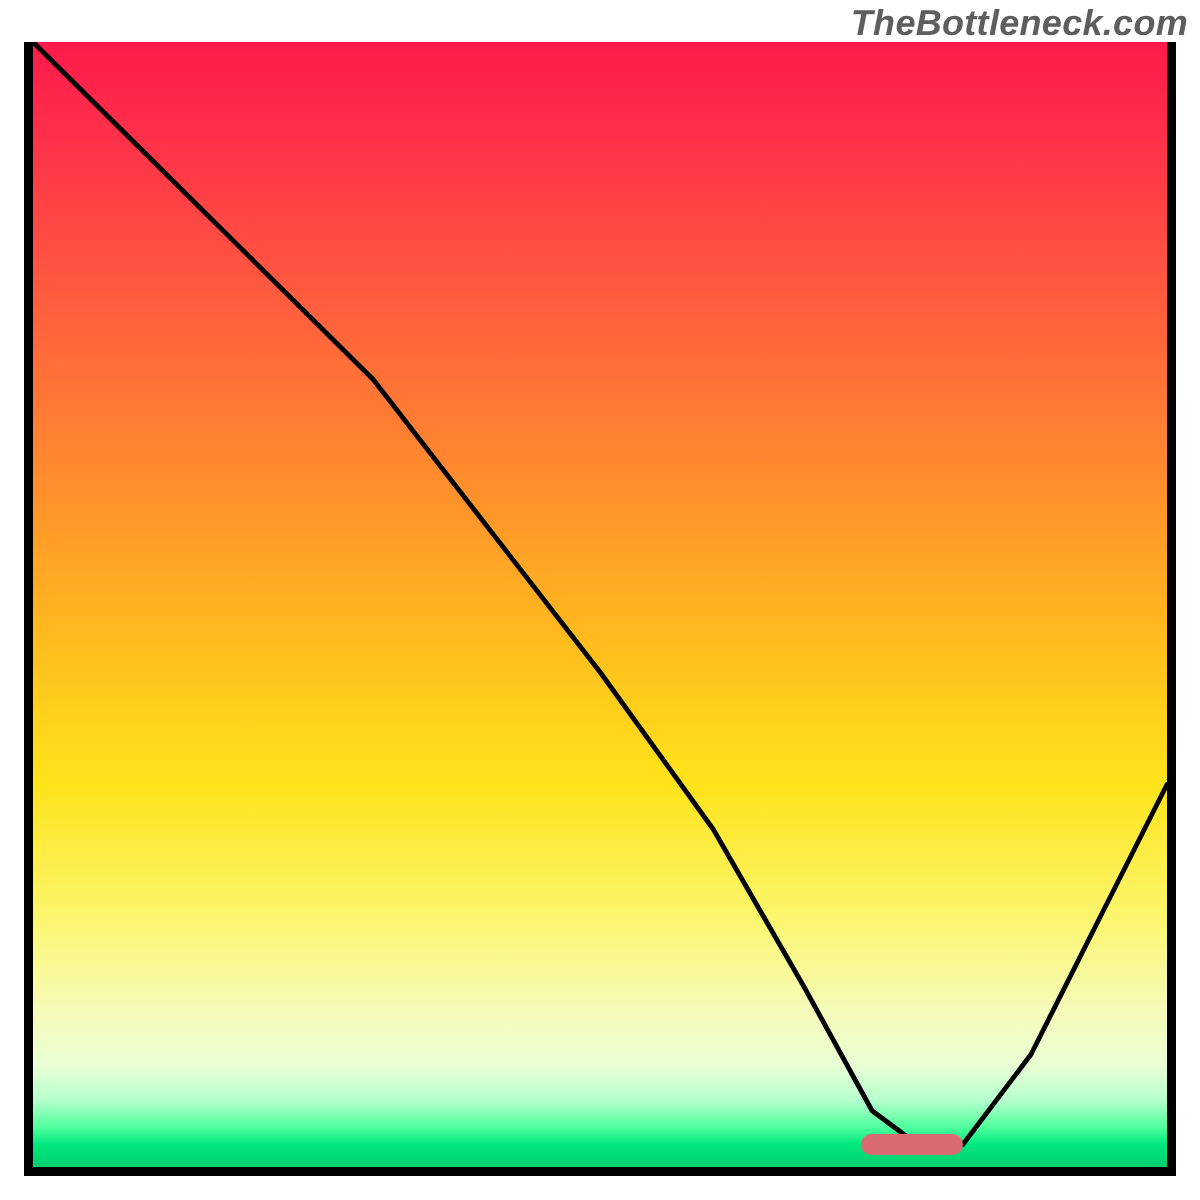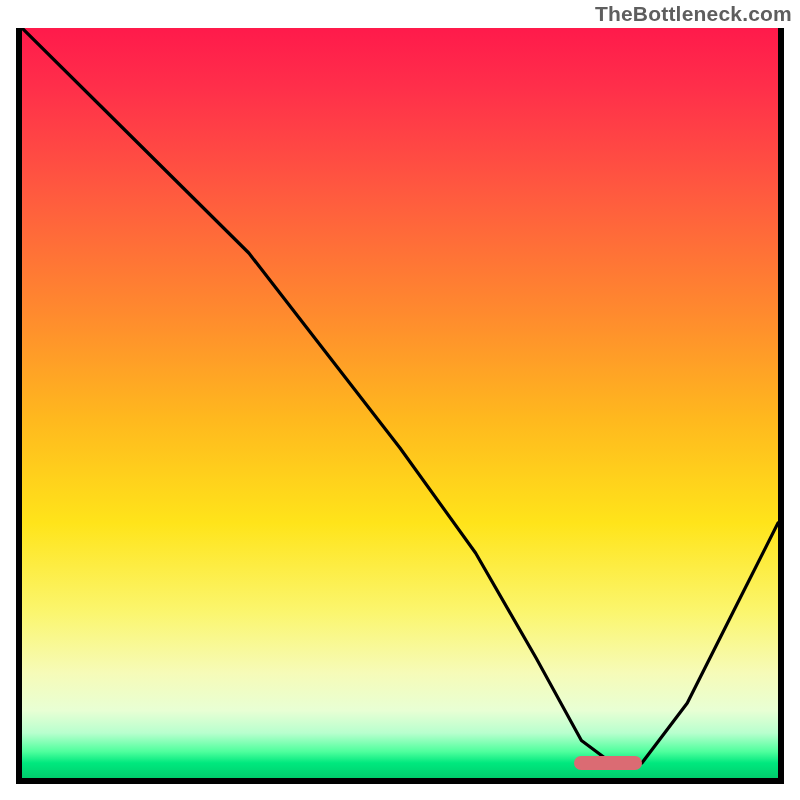--- a/index.html
+++ b/index.html
@@ -13,24 +13,25 @@
   }
   .stage {
     position: relative;
     width: 800px;
     height: 800px;
   }
   .attribution {
     position: absolute;
     top: 2px;
     right: 8px;
-    font-size: 21px;
+    font-size: 24px;
     font-weight: 600;
     color: #5e5e5e;
     letter-spacing: 0.2px;
+    font-style: italic;
   }
   
   .plot-frame {
     position: absolute;
     left: 16px;
     top: 28px;
     width: 768px;   
     height: 756px;  
     border-left: 6px solid #000000;
     border-bottom: 6px solid #000000;

